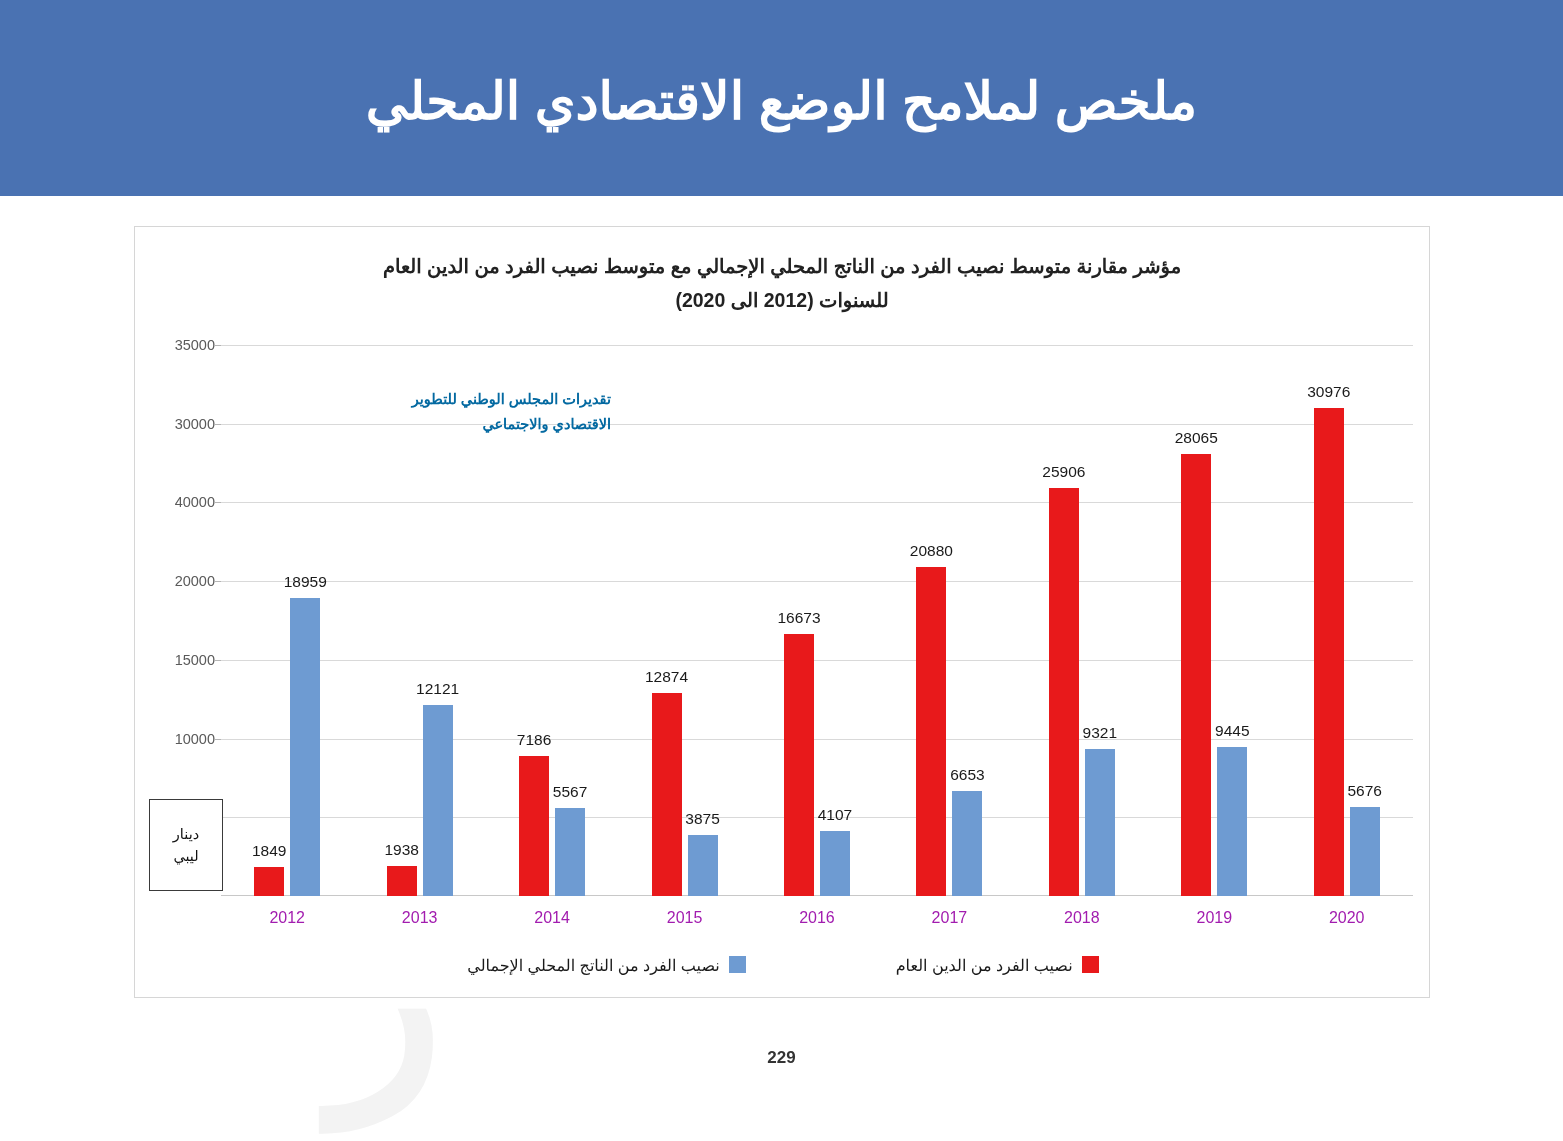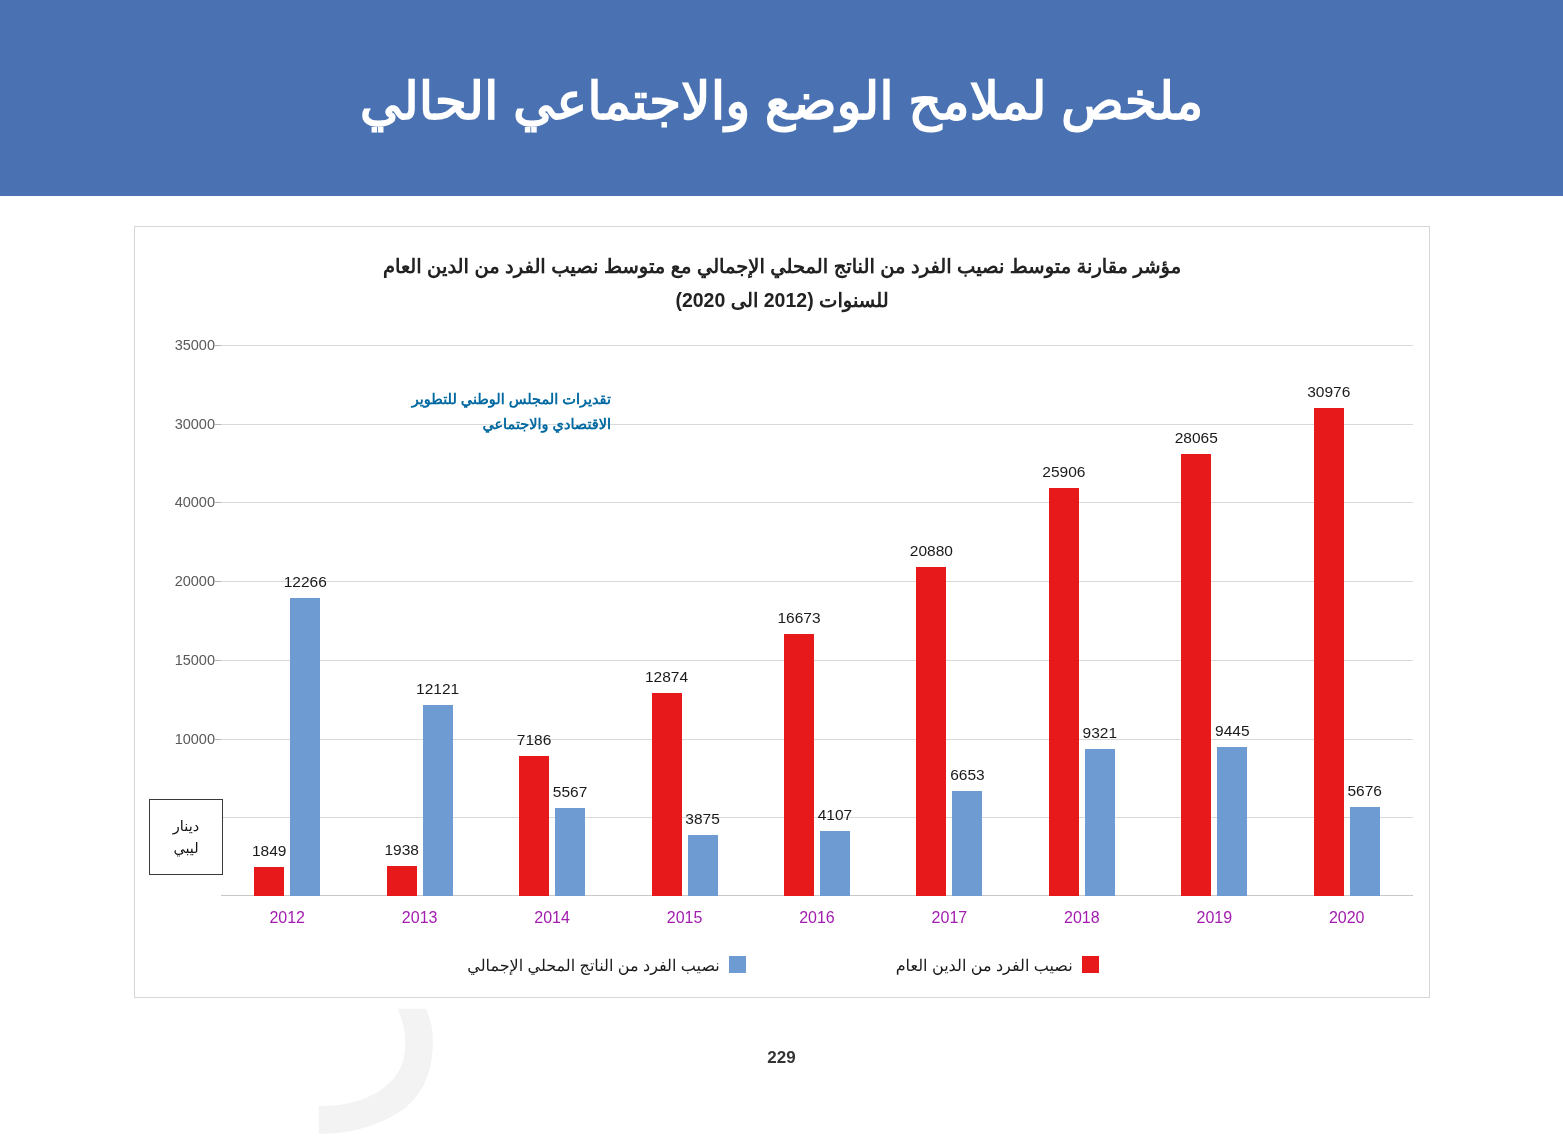--- a/index.html
+++ b/index.html
@@ -178,21 +178,21 @@
     color: #a21caf;
     padding-top: 12px;
   }
 
   
   .unit-box {
     position: absolute;
     left: 14px;
     top: 454px;
     width: 74px;
-    height: 76px;
+    height: 92px;
     border: 1px solid #3a3a3a;
     background: #fff;
     display: flex;
     flex-direction: column;
     align-items: center;
     justify-content: center;
     font-size: 14.5px;
     color: #111;
     direction: rtl;
     line-height: 1.55;
@@ -249,21 +249,21 @@
     z-index: 2;
   }
 </style>
 </head>
 <body>
 
 <div class="wm wm-1">ر</div>
 <div class="wm wm-2">ر</div>
 
 <div class="header-band">
-  <div class="header-title">ملخص لملامح الوضع والاجتماعي الحالي</div>
+  <div class="header-title">ملخص لملامح الوضع الاقتصادي المحلي</div>
 </div>
 
 <div class="chart-card">
 
   <div class="chart-title">
     <div>مؤشر مقارنة متوسط نصيب الفرد من الناتج المحلي الإجمالي مع متوسط نصيب الفرد من الدين العام</div>
     <div>للسنوات (2012 الى 2020)</div>
   </div>
 
   <div class="plot-wrap">
@@ -299,21 +299,21 @@
       <div>الاقتصادي والاجتماعي</div>
     </div>
 
     <div class="groups" id="groups">
         <div class="group">
           <div class="bars">
             <div class="bar debt" style="height: 29.1085px; background: rgb(232, 25, 27);">
               <span class="val">1849</span>
             </div>
             <div class="bar gdp" style="height: 298.469px; background: rgb(110, 155, 210);">
-              <span class="val">12266</span>
+              <span class="val">18959</span>
             </div>
           </div>
         </div>
         <div class="group">
           <div class="bars">
             <div class="bar debt" style="height: 30.5097px; background: rgb(232, 25, 27);">
               <span class="val">1938</span>
             </div>
             <div class="bar gdp" style="height: 190.819px; background: rgb(110, 155, 210);">
               <span class="val">12121</span>

